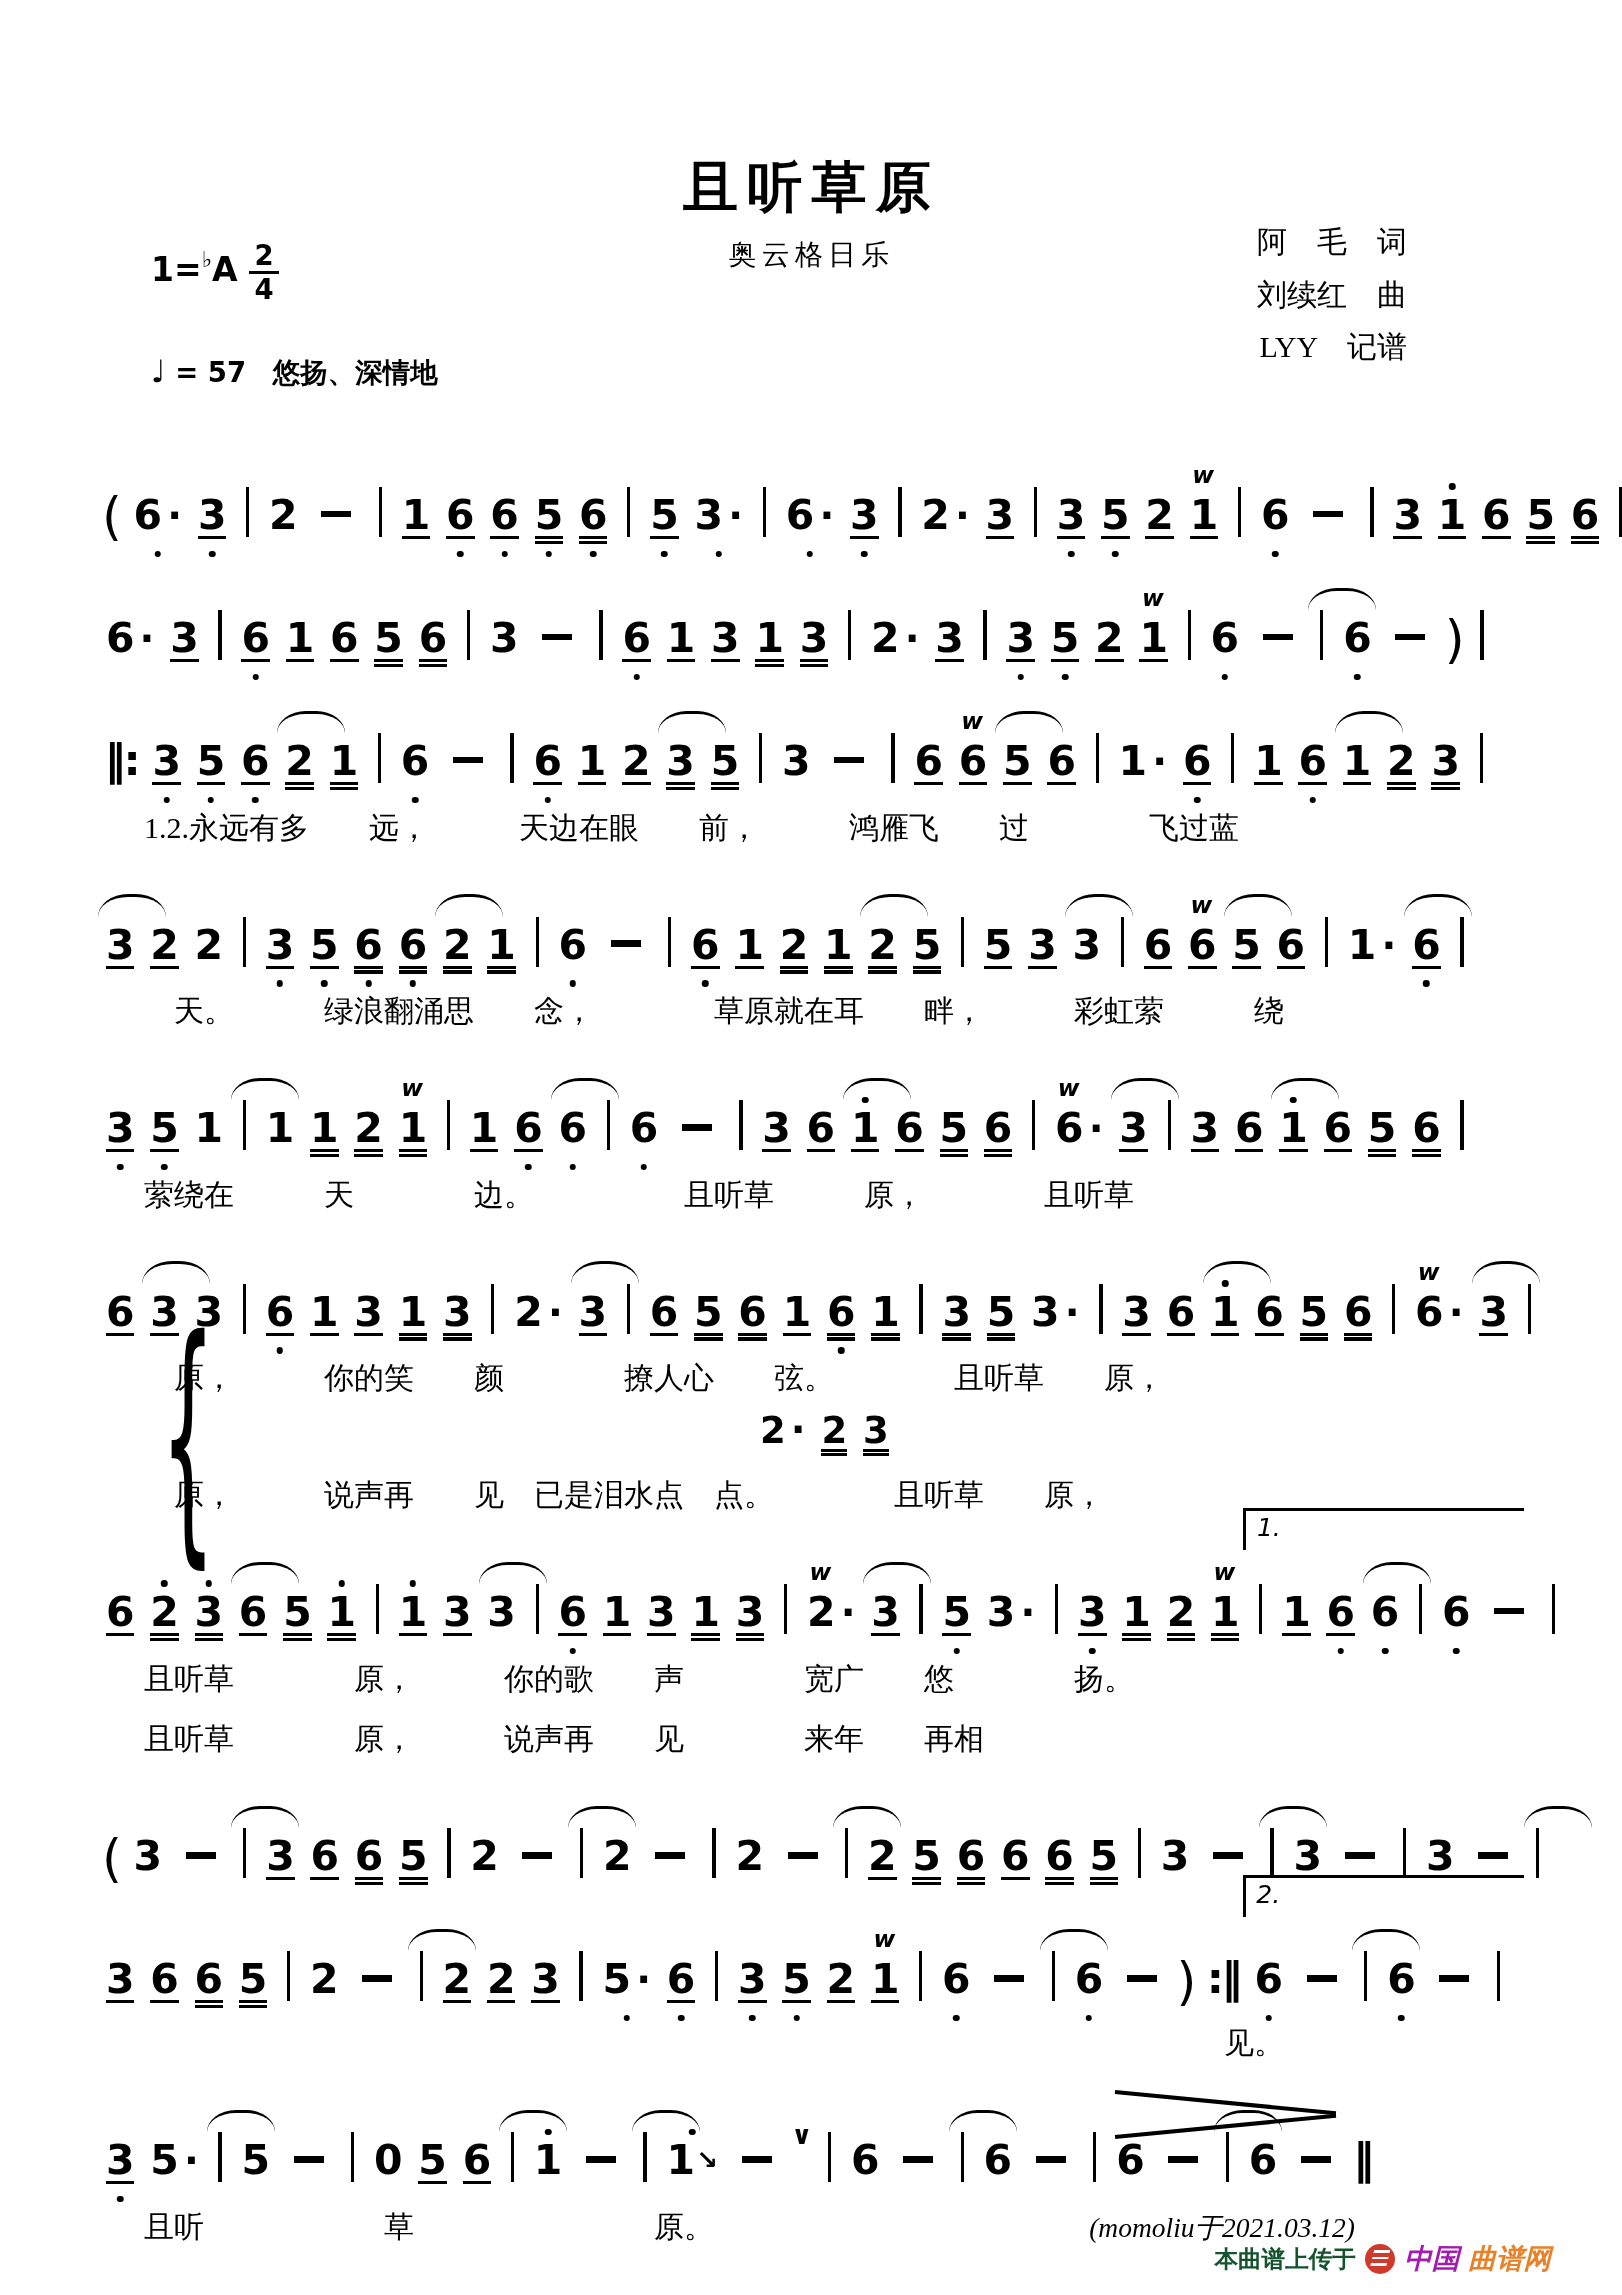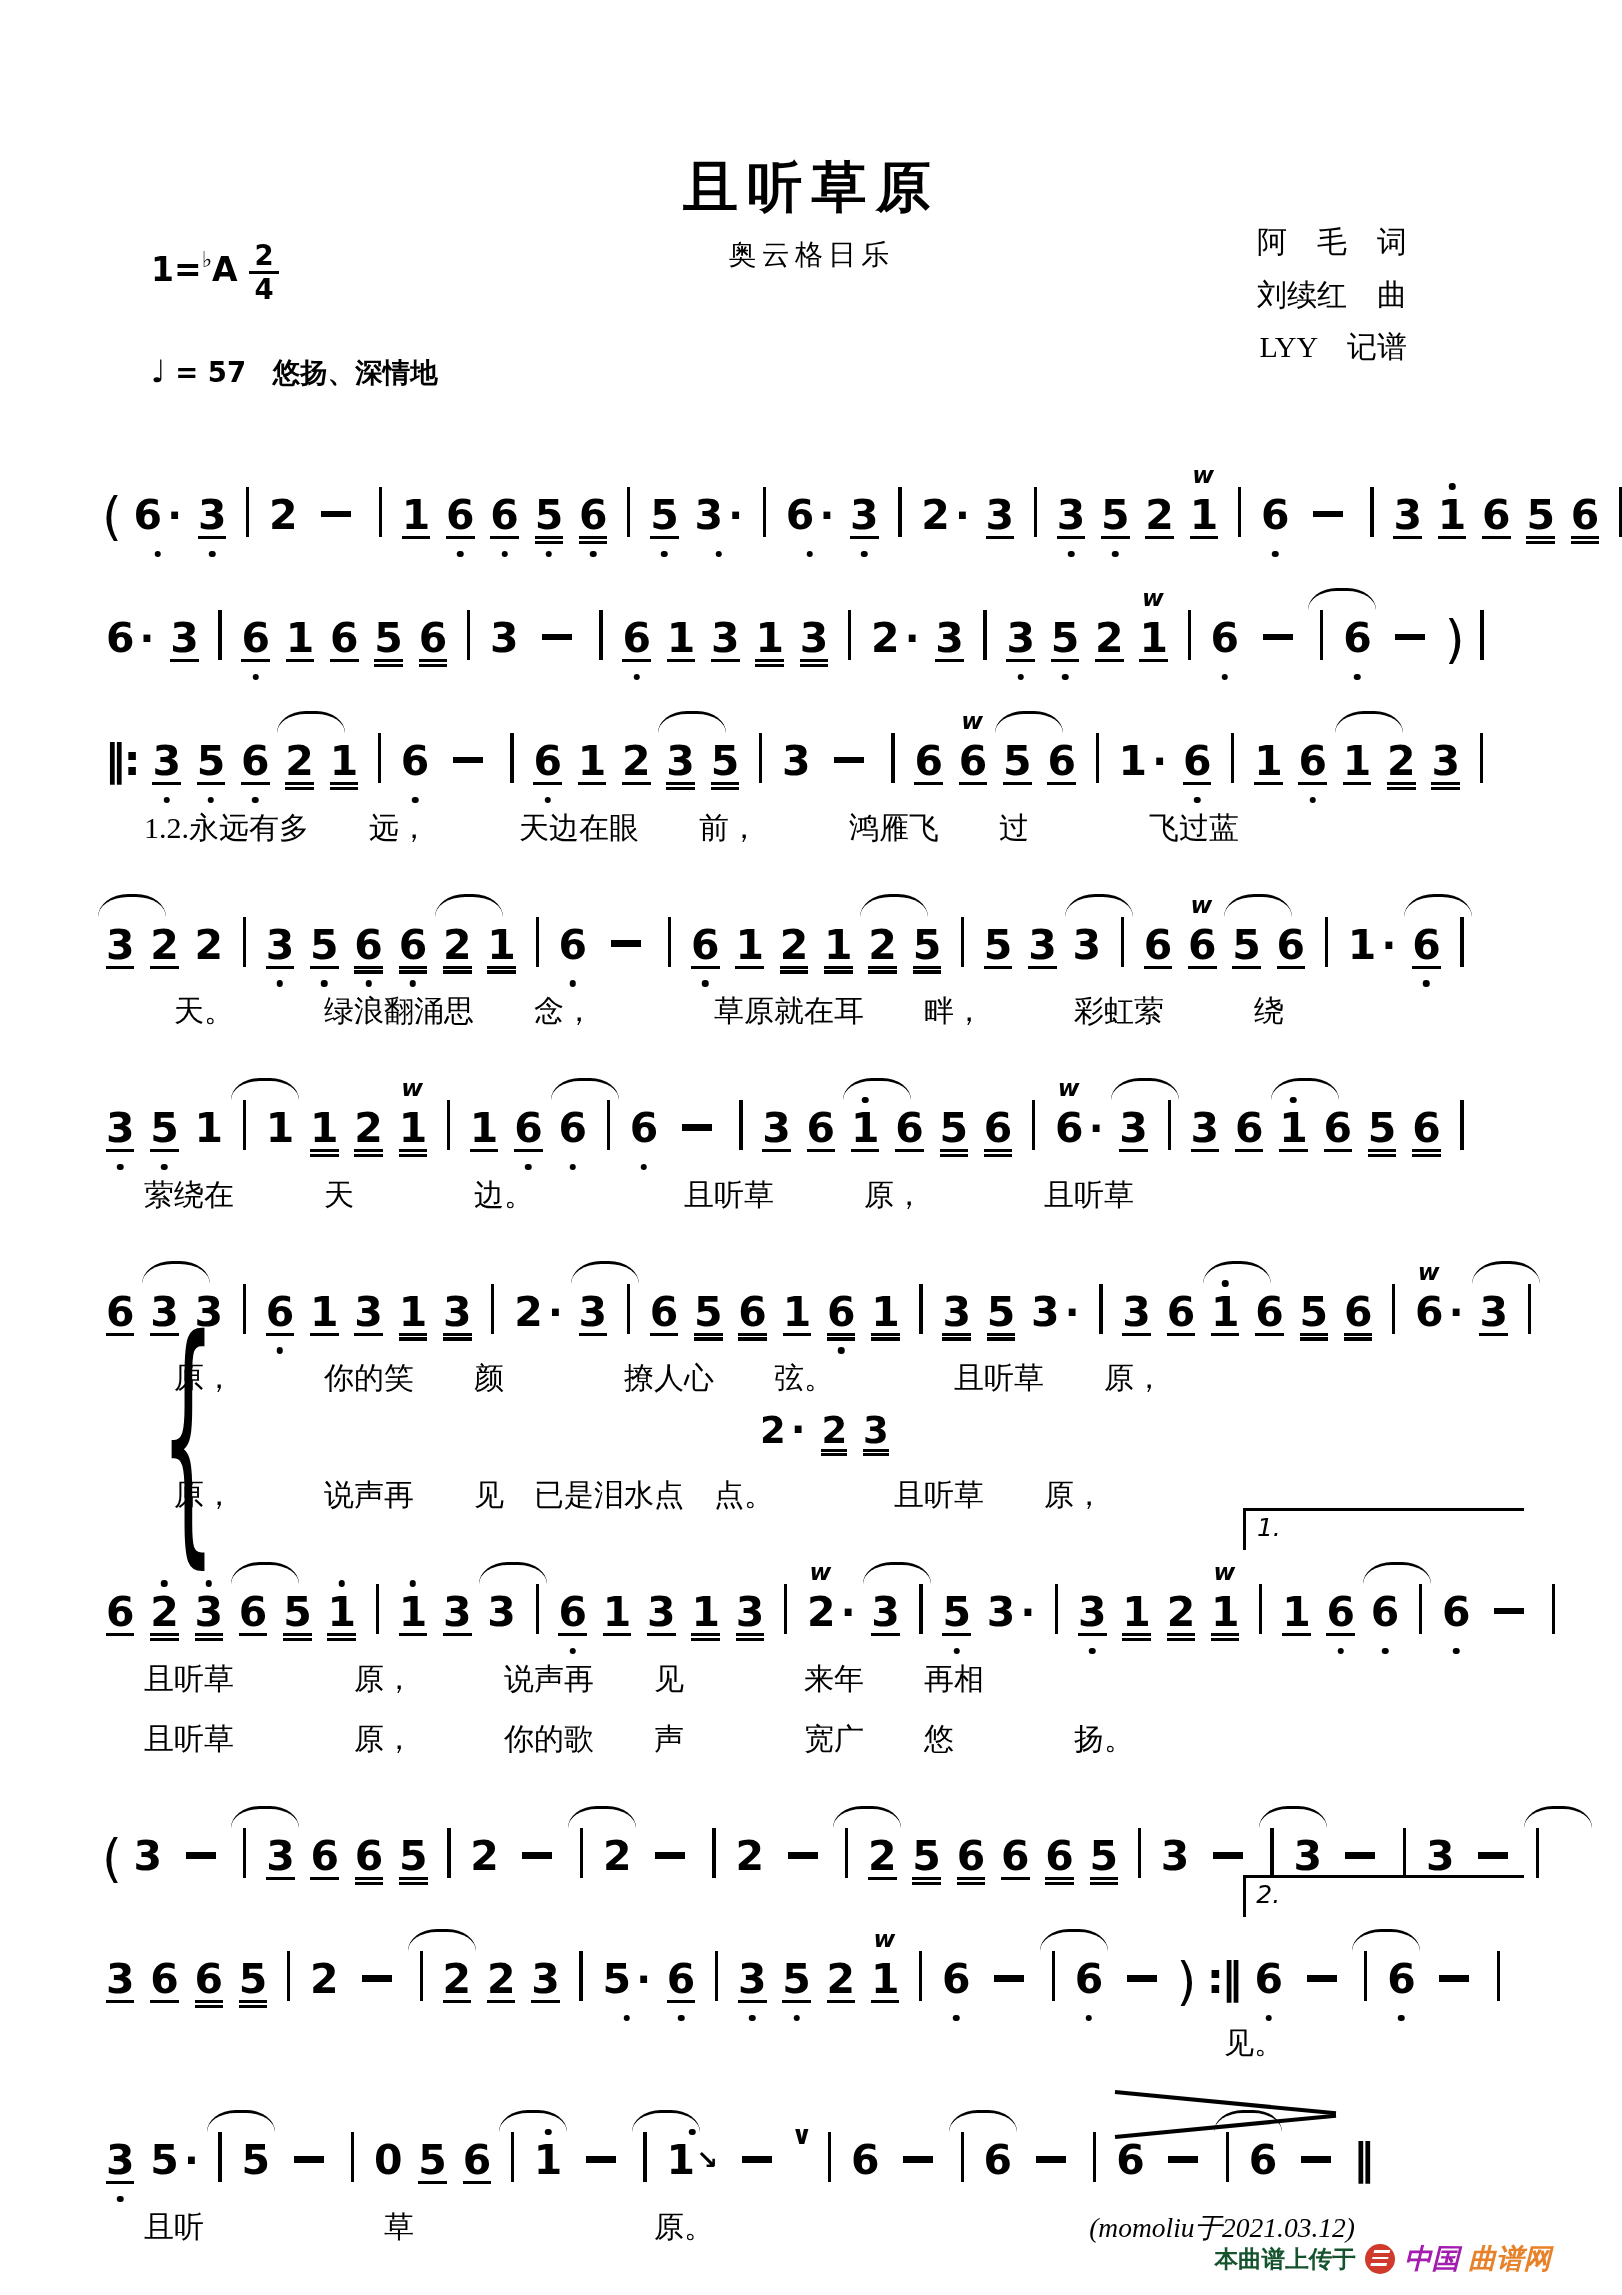--- a/index.html
+++ b/index.html
@@ -122,22 +122,22 @@
       </div>
       <div class="system">
         <div class="notes"><span class="note u1"><span class="core">6</span></span><span class="arc"></span><span class="note u1"><span class="core">3</span></span><span class="note"><span class="core">3</span></span><span class="bar"></span><span class="note u1"><span class="core">6</span><i class="db"></i></span><span class="note u1"><span class="core">1</span></span><span class="note u1"><span class="core">3</span></span><span class="note u2"><span class="core">1</span></span><span class="note u2"><span class="core">3</span></span><span class="bar"></span><span class="note"><span class="core">2</span><span class="aug">·</span></span><span class="arc"></span><span class="note u1"><span class="core">3</span></span><span class="bar"></span><span class="note u1"><span class="core">6</span></span><span class="note u2"><span class="core">5</span></span><span class="note u2"><span class="core">6</span></span><span class="note u1"><span class="core">1</span></span><span class="note u2"><span class="core">6</span><i class="db"></i></span><span class="note u2"><span class="core">1</span></span><span class="bar"></span><span class="note u2"><span class="core">3</span></span><span class="note u2"><span class="core">5</span></span><span class="note"><span class="core">3</span><span class="aug">·</span></span><span class="bar"></span><span class="note u1"><span class="core">3</span></span><span class="note u1"><span class="core">6</span></span><span class="arc"></span><span class="note u1"><span class="core">1</span><i class="da"></i></span><span class="note u1"><span class="core">6</span></span><span class="note u2"><span class="core">5</span></span><span class="note u2"><span class="core">6</span></span><span class="bar"></span><span class="note"><span class="core">6</span><span class="mord">w</span><span class="aug">·</span></span><span class="arc"></span><span class="note u1"><span class="core">3</span></span><span class="bar"></span></div>
         <div class="brace">{</div>
         <div class="lyr">　原，　　　你的笑　　颜　　　　撩人心　　弦。　　　　且听草　　原，</div>
         <div class="altrow"><span class="note"><span class="core">2</span><span class="aug">·</span></span><span class="note u2"><span class="core">2</span></span><span class="note u2"><span class="core">3</span></span></div>
         <div class="lyr">　原，　　　说声再　　见　已是泪水点　点。　　　　且听草　　原，</div>
       </div>
       <div class="system">
         <div class="notes"><span class="note u1"><span class="core">6</span></span><span class="note u2"><span class="core">2</span><i class="da"></i></span><span class="note u2"><span class="core">3</span><i class="da"></i></span><span class="arc"></span><span class="note u1"><span class="core">6</span></span><span class="note u2"><span class="core">5</span></span><span class="note u2"><span class="core">1</span><i class="da"></i></span><span class="bar"></span><span class="note u1"><span class="core">1</span><i class="da"></i></span><span class="note u1"><span class="core">3</span></span><span class="arc"></span><span class="note"><span class="core">3</span></span><span class="bar"></span><span class="note u1"><span class="core">6</span><i class="db"></i></span><span class="note u1"><span class="core">1</span></span><span class="note u1"><span class="core">3</span></span><span class="note u2"><span class="core">1</span></span><span class="note u2"><span class="core">3</span></span><span class="bar"></span><span class="note"><span class="core">2</span><span class="mord">w</span><span class="aug">·</span></span><span class="arc"></span><span class="note u1"><span class="core">3</span></span><span class="bar"></span><span class="note u1"><span class="core">5</span><i class="db"></i></span><span class="note"><span class="core">3</span><span class="aug">·</span></span><span class="bar"></span><span class="note u1"><span class="core">3</span><i class="db"></i></span><span class="note u2"><span class="core">1</span></span><span class="note u2"><span class="core">2</span></span><span class="note u2"><span class="core">1</span><span class="mord">w</span></span><span class="volta"><b>1.</b></span><span class="bar"></span><span class="note u1"><span class="core">1</span></span><span class="note u1"><span class="core">6</span><i class="db"></i></span><span class="arc"></span><span class="note"><span class="core">6</span><i class="db"></i></span><span class="bar"></span><span class="note"><span class="core">6</span><i class="db"></i></span><span class="dash"></span><span class="bar"></span></div>
+        <div class="lyr">且听草　　　　原，　　　你的歌　　声　　　　宽广　　悠　　　　扬。</div>
         <div class="lyr">且听草　　　　原，　　　说声再　　见　　　　来年　　再相</div>
-        <div class="lyr">且听草　　　　原，　　　你的歌　　声　　　　宽广　　悠　　　　扬。</div>
       </div>
       <div class="system">
         <div class="notes"><span class="paren">(</span><span class="note"><span class="core">3</span></span><span class="dash"></span><span class="arc"></span><span class="bar"></span><span class="note u1"><span class="core">3</span></span><span class="note u1"><span class="core">6</span></span><span class="note u2"><span class="core">6</span></span><span class="note u2"><span class="core">5</span></span><span class="bar"></span><span class="note"><span class="core">2</span></span><span class="dash"></span><span class="arc"></span><span class="bar"></span><span class="note"><span class="core">2</span></span><span class="dash"></span><span class="bar"></span><span class="note"><span class="core">2</span></span><span class="dash"></span><span class="arc"></span><span class="bar"></span><span class="note u1"><span class="core">2</span></span><span class="note u2"><span class="core">5</span></span><span class="note u2"><span class="core">6</span></span><span class="note u1"><span class="core">6</span></span><span class="note u2"><span class="core">6</span></span><span class="note u2"><span class="core">5</span></span><span class="bar"></span><span class="note"><span class="core">3</span></span><span class="dash"></span><span class="arc"></span><span class="bar"></span><span class="note"><span class="core">3</span></span><span class="dash"></span><span class="bar"></span><span class="note"><span class="core">3</span></span><span class="dash"></span><span class="arc"></span><span class="bar"></span></div>
       </div>
       <div class="system">
         <div class="notes"><span class="note u1"><span class="core">3</span></span><span class="note u1"><span class="core">6</span></span><span class="note u2"><span class="core">6</span></span><span class="note u2"><span class="core">5</span></span><span class="bar"></span><span class="note"><span class="core">2</span></span><span class="dash"></span><span class="arc"></span><span class="bar"></span><span class="note u1"><span class="core">2</span></span><span class="note u1"><span class="core">2</span></span><span class="note u1"><span class="core">3</span></span><span class="bar"></span><span class="note"><span class="core">5</span><i class="db"></i><span class="aug">·</span></span><span class="note u1"><span class="core">6</span><i class="db"></i></span><span class="bar"></span><span class="note u1"><span class="core">3</span><i class="db"></i></span><span class="note u1"><span class="core">5</span><i class="db"></i></span><span class="note u1"><span class="core">2</span></span><span class="note u1"><span class="core">1</span><span class="mord">w</span></span><span class="bar"></span><span class="note"><span class="core">6</span><i class="db"></i></span><span class="dash"></span><span class="arc"></span><span class="bar"></span><span class="note"><span class="core">6</span><i class="db"></i></span><span class="dash"></span><span class="paren">)</span><span class="rpt">:‖</span><span class="volta"><b>2.</b></span><span class="note"><span class="core">6</span><i class="db"></i></span><span class="dash"></span><span class="arc"></span><span class="bar"></span><span class="note"><span class="core">6</span><i class="db"></i></span><span class="dash"></span><span class="bar"></span></div>
         <div class="lyr-right">见。</div>
       </div>
       <div class="system">
         <div class="notes"><span class="note u1"><span class="core">3</span><i class="db"></i></span><span class="note"><span class="core">5</span><span class="aug">·</span></span><span class="arc"></span><span class="bar"></span><span class="note"><span class="core">5</span></span><span class="dash"></span><span class="bar"></span><span class="note"><span class="core">0</span></span><span class="note u1"><span class="core">5</span></span><span class="note u1"><span class="core">6</span></span><span class="arc"></span><span class="bar"></span><span class="note"><span class="core">1</span><i class="da"></i></span><span class="dash"></span><span class="arc"></span><span class="bar"></span><span class="note"><span class="core">1</span><i class="da"></i><span class="fall">↘</span></span><span class="dash"></span><span class="breath">∨</span><span class="bar"></span><span class="note"><span class="core">6</span></span><span class="dash"></span><span class="arc"></span><span class="bar"></span><span class="note"><span class="core">6</span></span><span class="dash"></span><span class="bar"></span><span class="hair"><i class="h1"></i><i class="h2"></i></span><span class="note"><span class="core">6</span></span><span class="dash"></span><span class="arc"></span><span class="bar"></span><span class="note"><span class="core">6</span></span><span class="dash"></span><span class="fin">‖</span></div>

